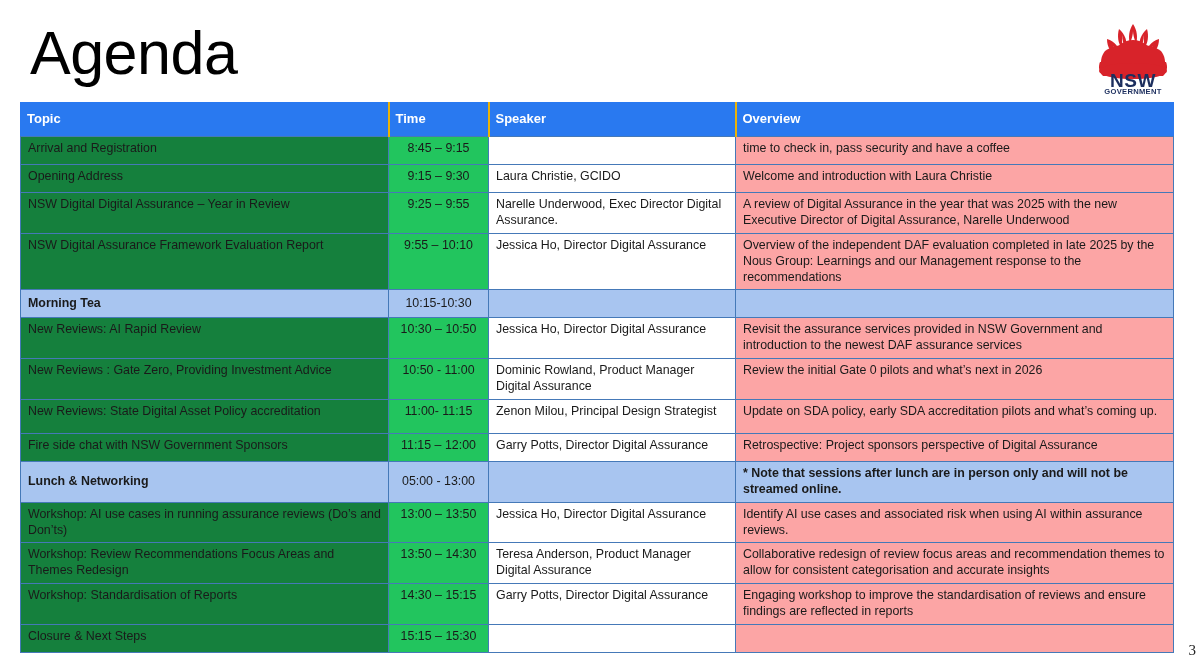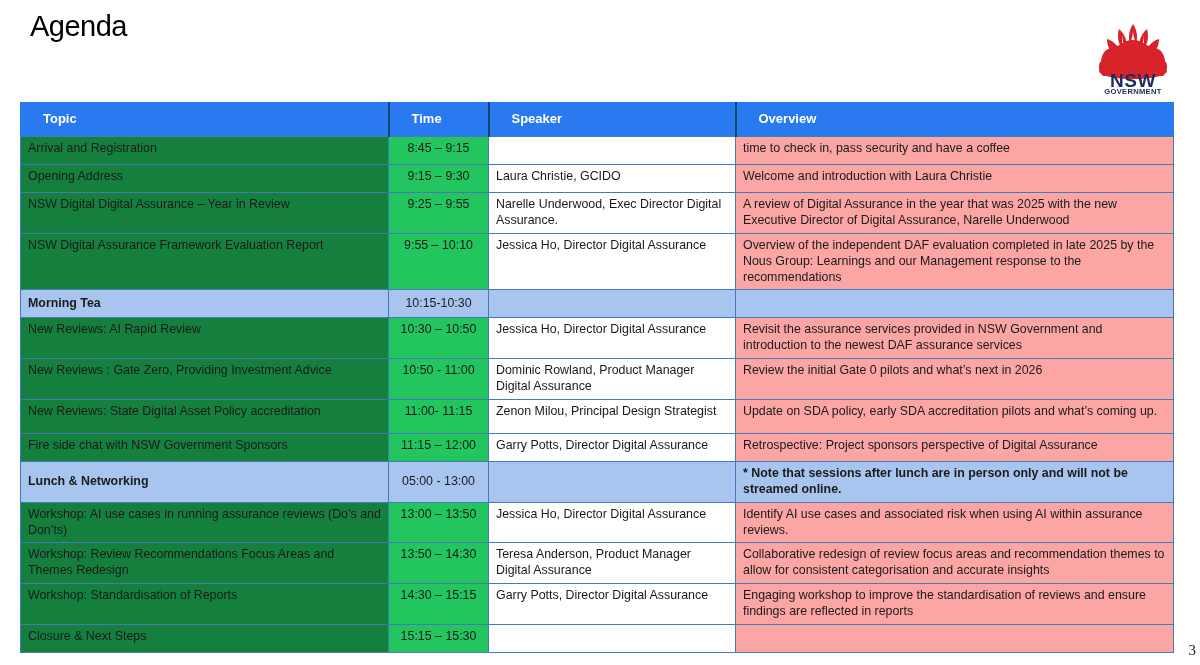--- a/index.html
+++ b/index.html
@@ -10,22 +10,22 @@
     background: #ffffff;
     font-family: "Liberation Sans", sans-serif;
     overflow: hidden;
     position: relative;
   }
 
   
   .page-title {
     position: absolute;
     left: 30px;
-    top: 11px;
-    font-size: 29px;
+    top: 20px;
+    font-size: 61px;
     font-weight: 400;
     color: #000000;
     letter-spacing: -0.5px;
     line-height: 1.1;
   }
 
   
   .logo {
     position: absolute;
     right: 22px;
@@ -59,25 +59,25 @@
 
   
   table.agenda thead th {
     background: #2979f0;
     color: #ffffff;
     font-weight: bold;
     font-size: 13px;
     height: 34px;
     vertical-align: middle;
     text-align: left;
-    padding: 4px 22px;
+    padding: 4px 6px;
     border-color: #2979f0;
     border-bottom-color: #4579b8;
   }
-  table.agenda thead th.sep { border-left: 2px solid #0c4a6e; }
+  table.agenda thead th.sep { border-left: 2px solid #eab308; }
 
   
   col.c-topic   { width: 368px; }
   col.c-time    { width: 100px; }
   col.c-speaker { width: 247px; }
   col.c-over    { width: 438px; }
 
   
   td.topic {
     background: #ddeffb;

